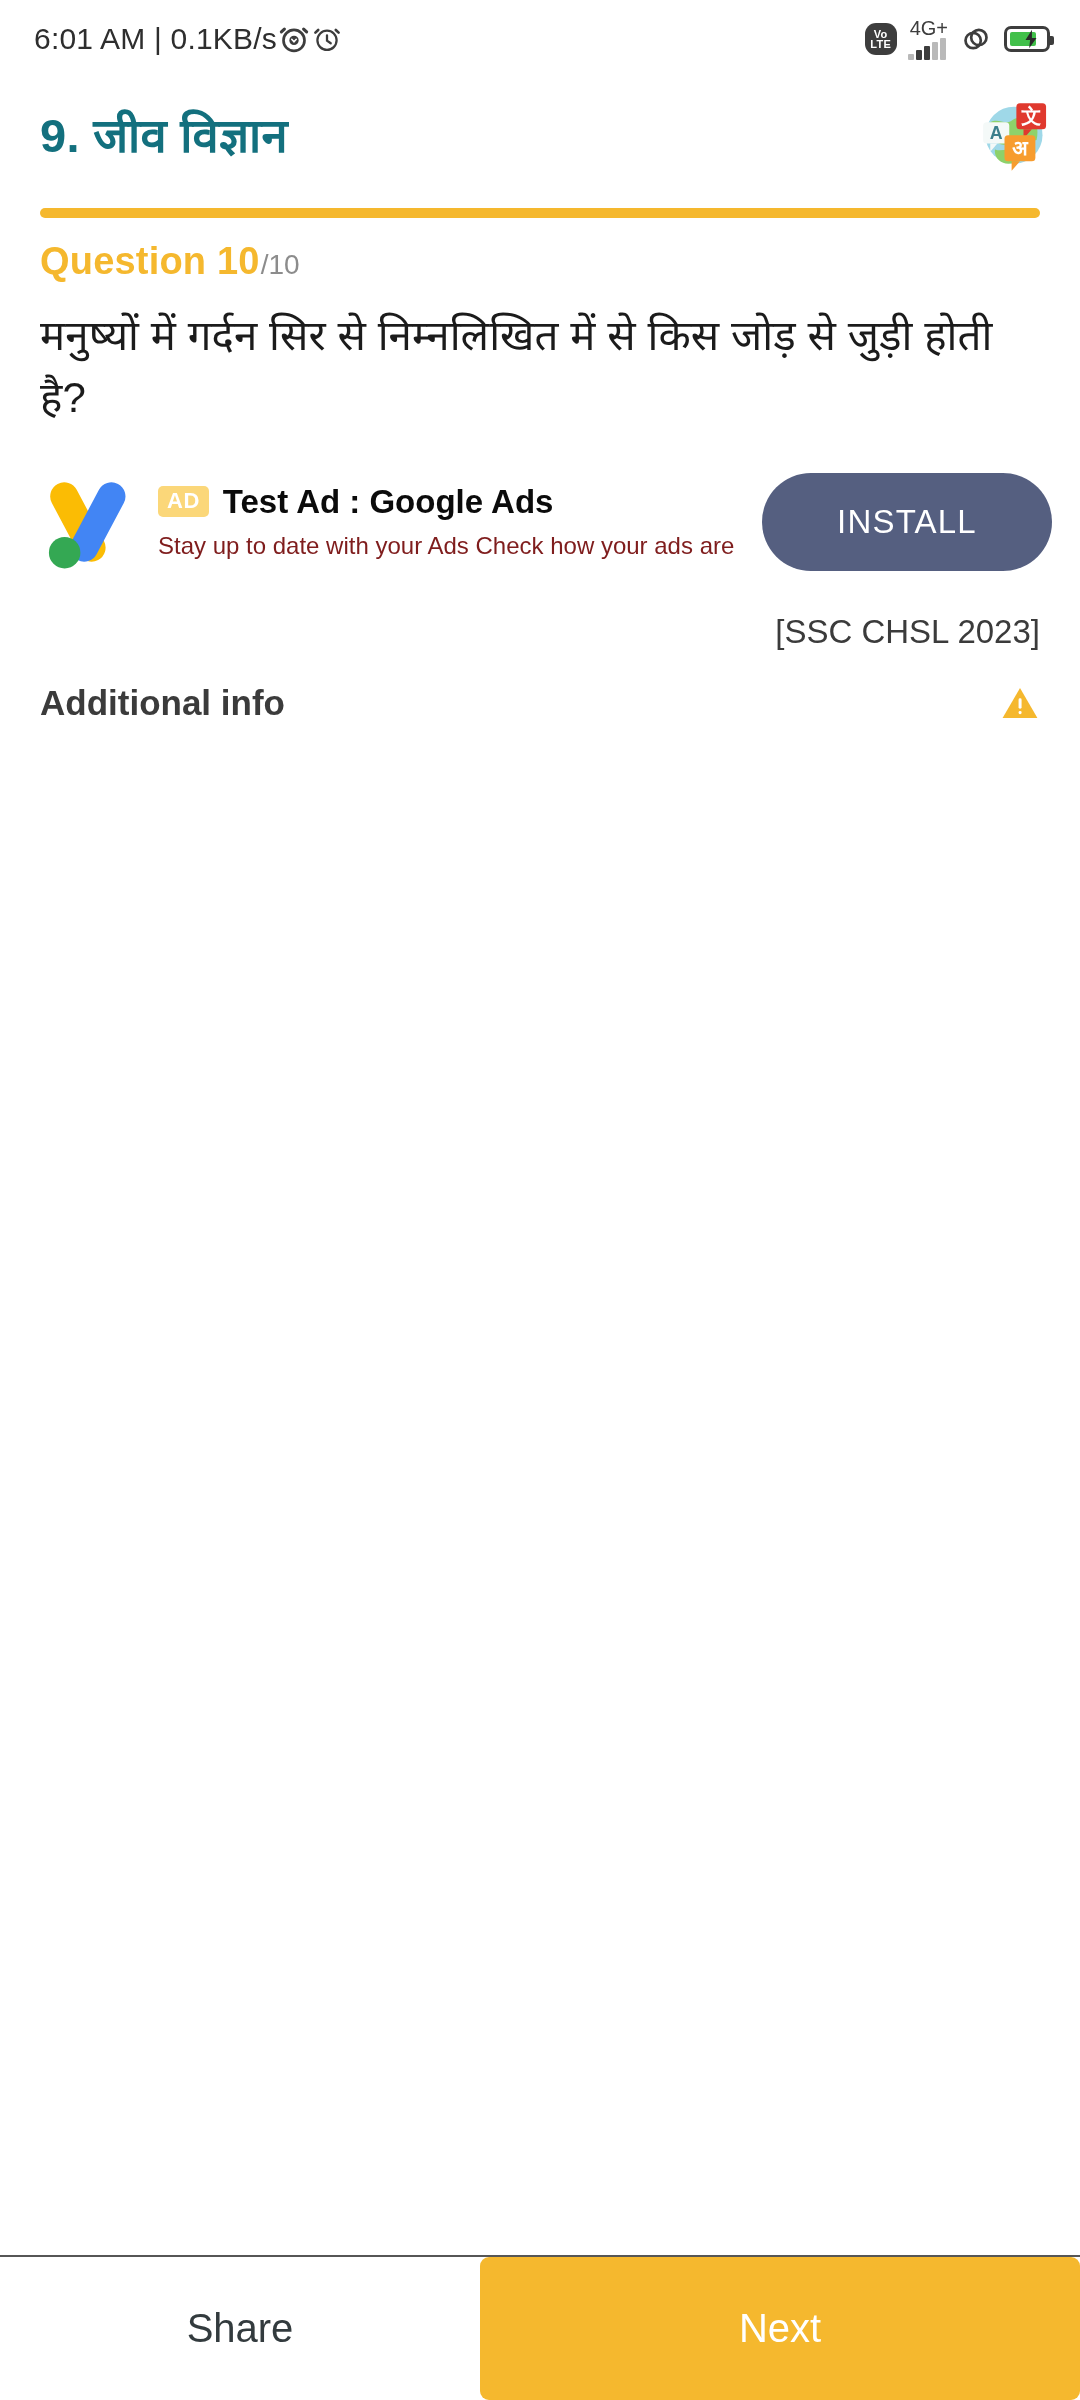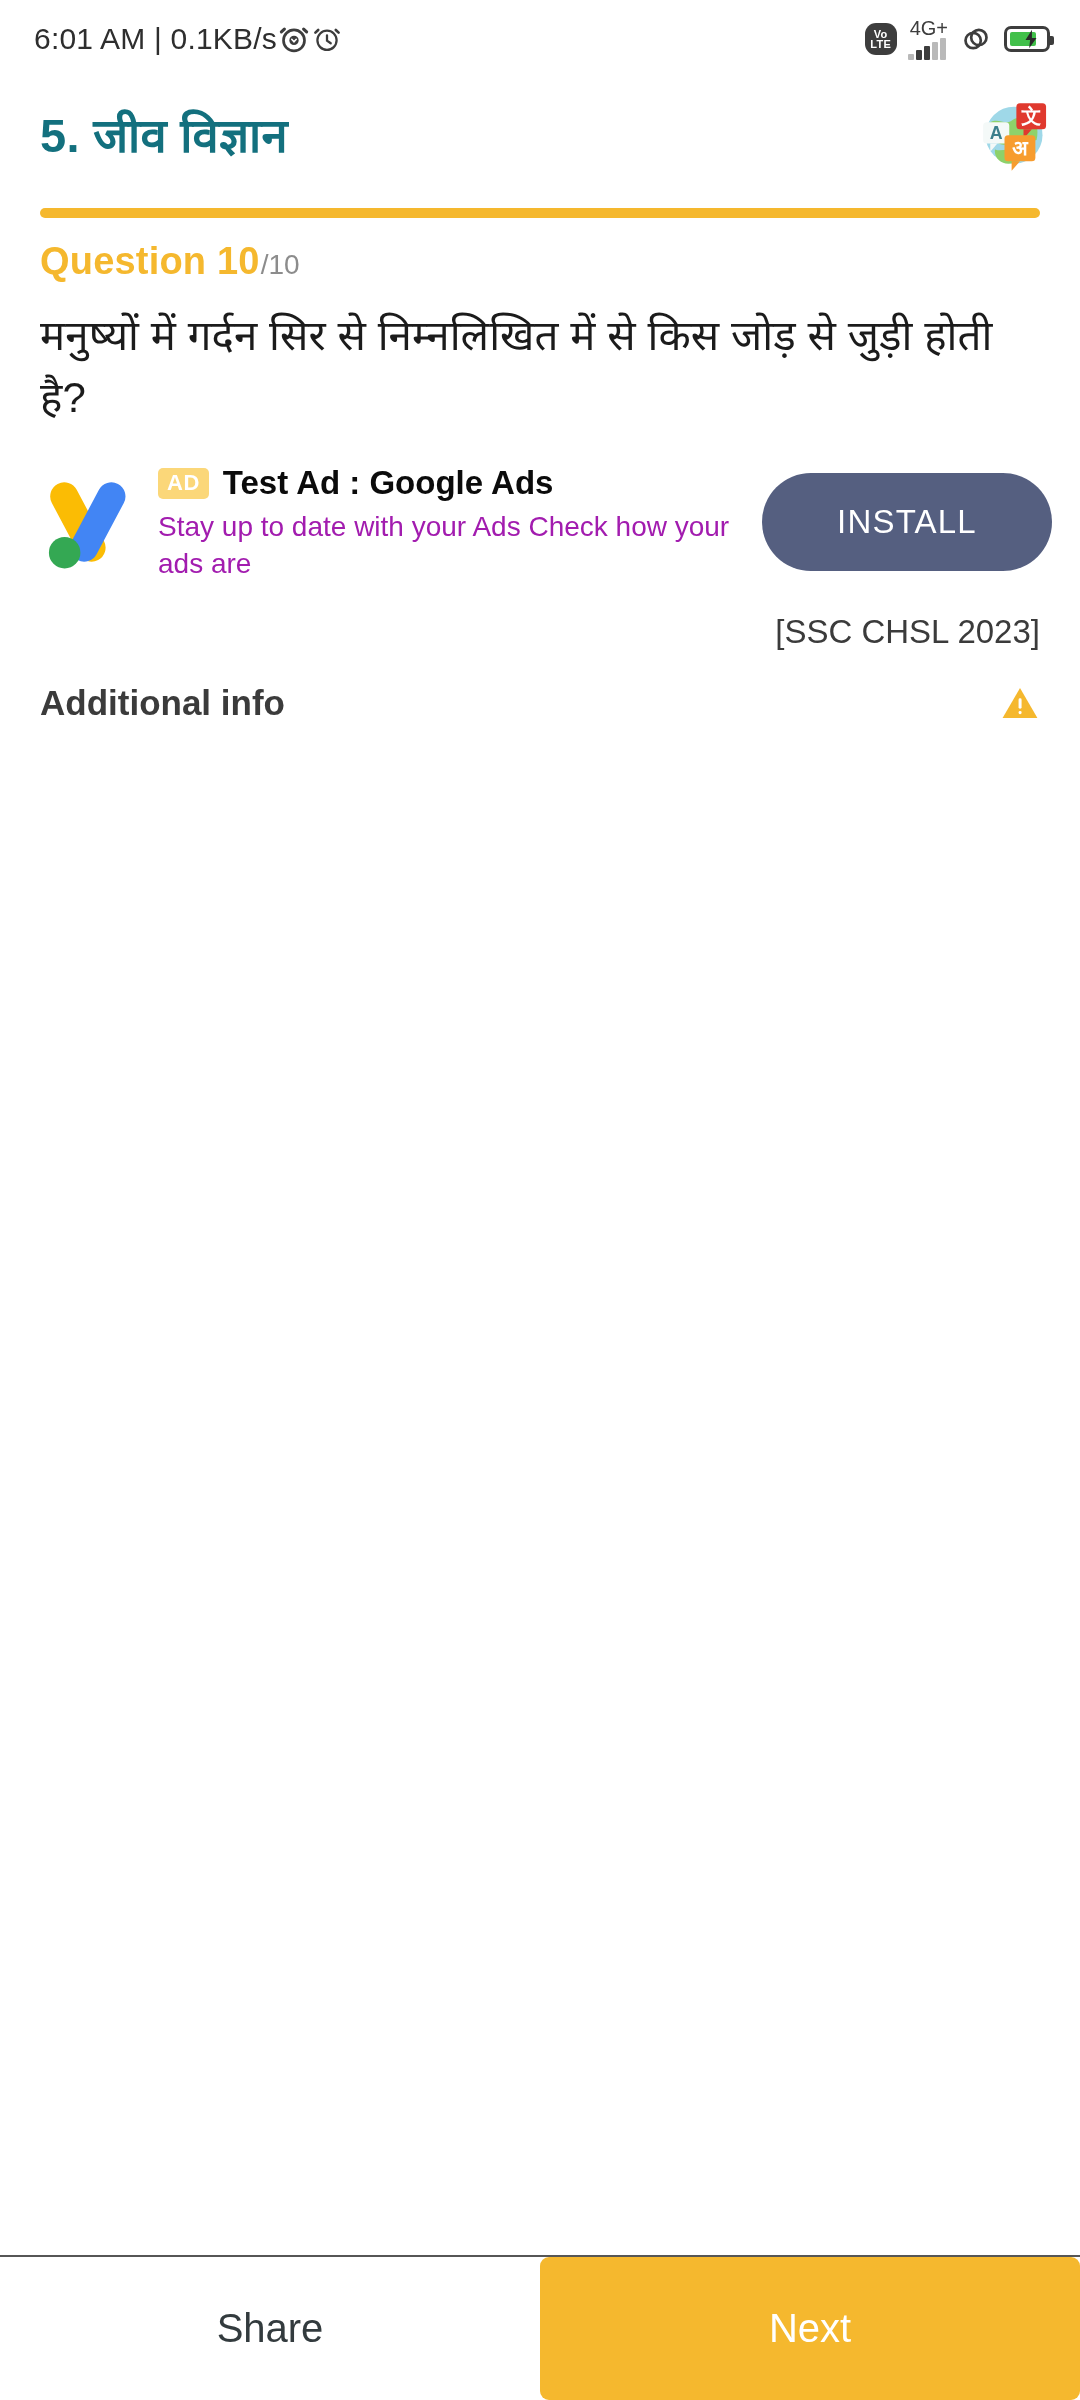--- a/index.html
+++ b/index.html
@@ -145,21 +145,21 @@
     font-weight: bold;
     padding: 4px 9px 5px 9px;
     border-radius: 5px;
     line-height: 1;
     letter-spacing: .5px;
   }
   .ad-title {
     font-size: 33px; font-weight: bold; color: #0b0b0b; white-space: nowrap;
   }
   .ad-desc {
-    font-size: 28px; color: #a21caf; line-height: 37px; margin-top: 6px;
+    font-size: 24px; color: #7f1d1d; line-height: 37px; margin-top: 6px;
   }
   .ad-cta {
     flex: none;
     width: 290px; height: 98px;
     background: #555f80;
     border-radius: 49px;
     color: #ffffff;
     font-size: 33px;
     letter-spacing: 1.2px;
     display: flex; align-items: center; justify-content: center;
@@ -201,21 +201,21 @@
   .spacer { flex: 1 1 auto; }
 
   
   .bottom-bar {
     flex: none;
     height: 145px;
     display: flex;
     border-top: 2px solid #565656;
   }
   .btn-share {
-    width: 540px;
+    width: 480px;
     background: #ffffff;
     color: #333b3e;
     font-size: 40px;
     display: flex; align-items: center; justify-content: center;
   }
   .btn-next {
     flex: 1 1 auto;
     background: #f5b82e;
     color: #ffffff;
     font-size: 40px;
@@ -264,21 +264,21 @@
       <div class="battery">
         <div class="fill"></div>
         <svg width="22" height="22" viewBox="0 0 24 24" style="position:absolute;left:13px;top:-1px;">
           <path d="M13 2 L6 13 h5 l-1 9 L18 11 h-5 z" fill="#2a2a2a"></path>
         </svg>
       </div>
     </div>
   </div>
 
   <div class="app-header">
-    <div class="app-title">5. जीव विज्ञान</div>
+    <div class="app-title">9. जीव विज्ञान</div>
     <svg class="translate-icon" viewBox="0 0 64 64">
       <circle cx="32" cy="33" r="24" fill="#9fd8e8"></circle>
       <path d="M12 22c6-3 11 1 15 0s6-5 11-3 8 6 13 5c1 4 1 9 0 13-6 2-10-2-15-1s-7 6-13 5-9-5-12-8c0-4 0-8 1-11z" fill="#8ed16a"></path>
       <path d="M16 45c5 2 9-1 14 1s9 5 14 2c-4 6-11 9-17 9s-12-5-11-12z" fill="#8ed16a"></path>
       <g>
         <rect x="6" y="22" width="22" height="18" rx="3" fill="#f4f9f8"></rect>
         <path d="M12 40 l0 7 6-7z" fill="#f4f9f8"></path>
         <text x="17" y="36" font-size="15" font-weight="bold" fill="#3b7f8c" text-anchor="middle" font-family="Liberation Sans, sans-serif">A</text>
       </g>
       <g>

